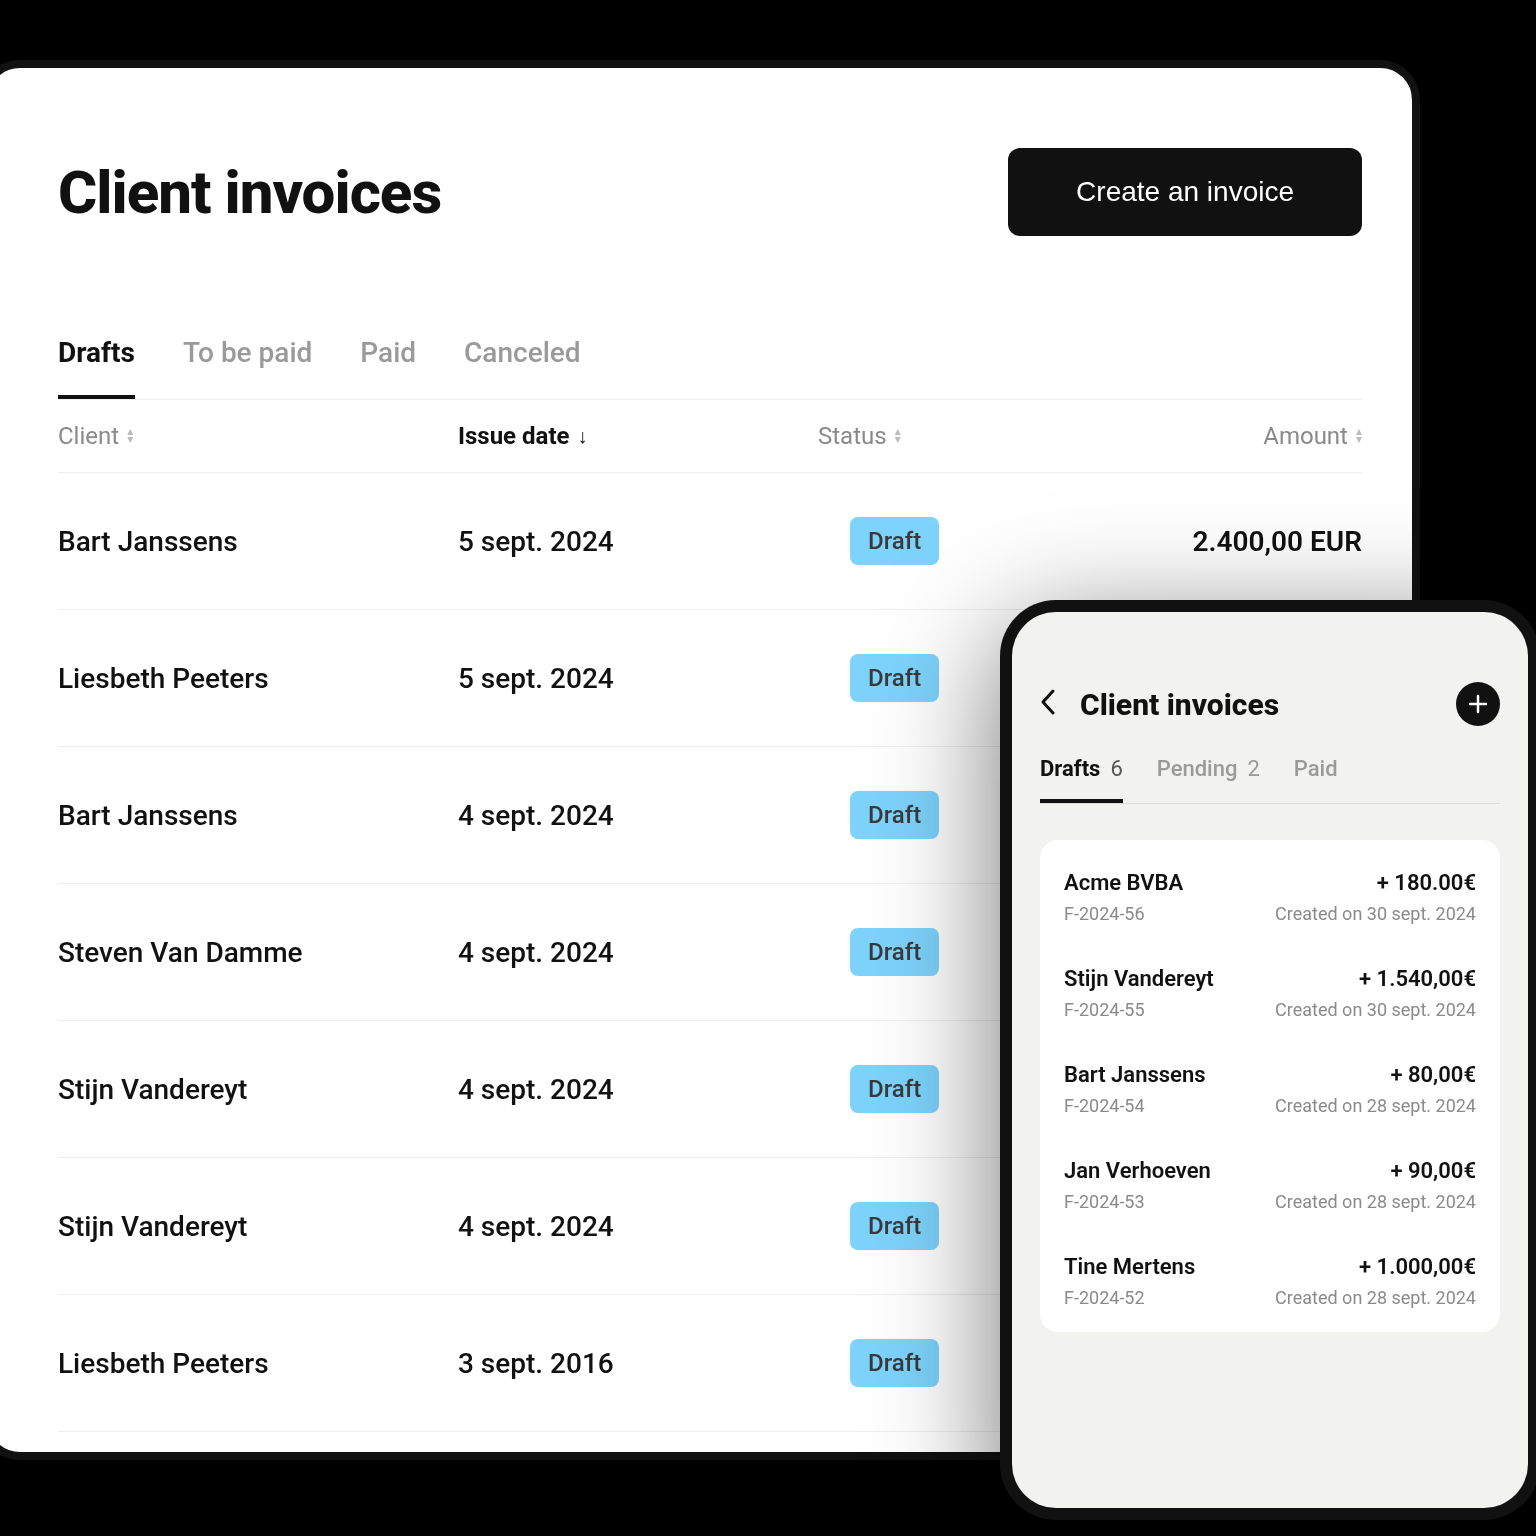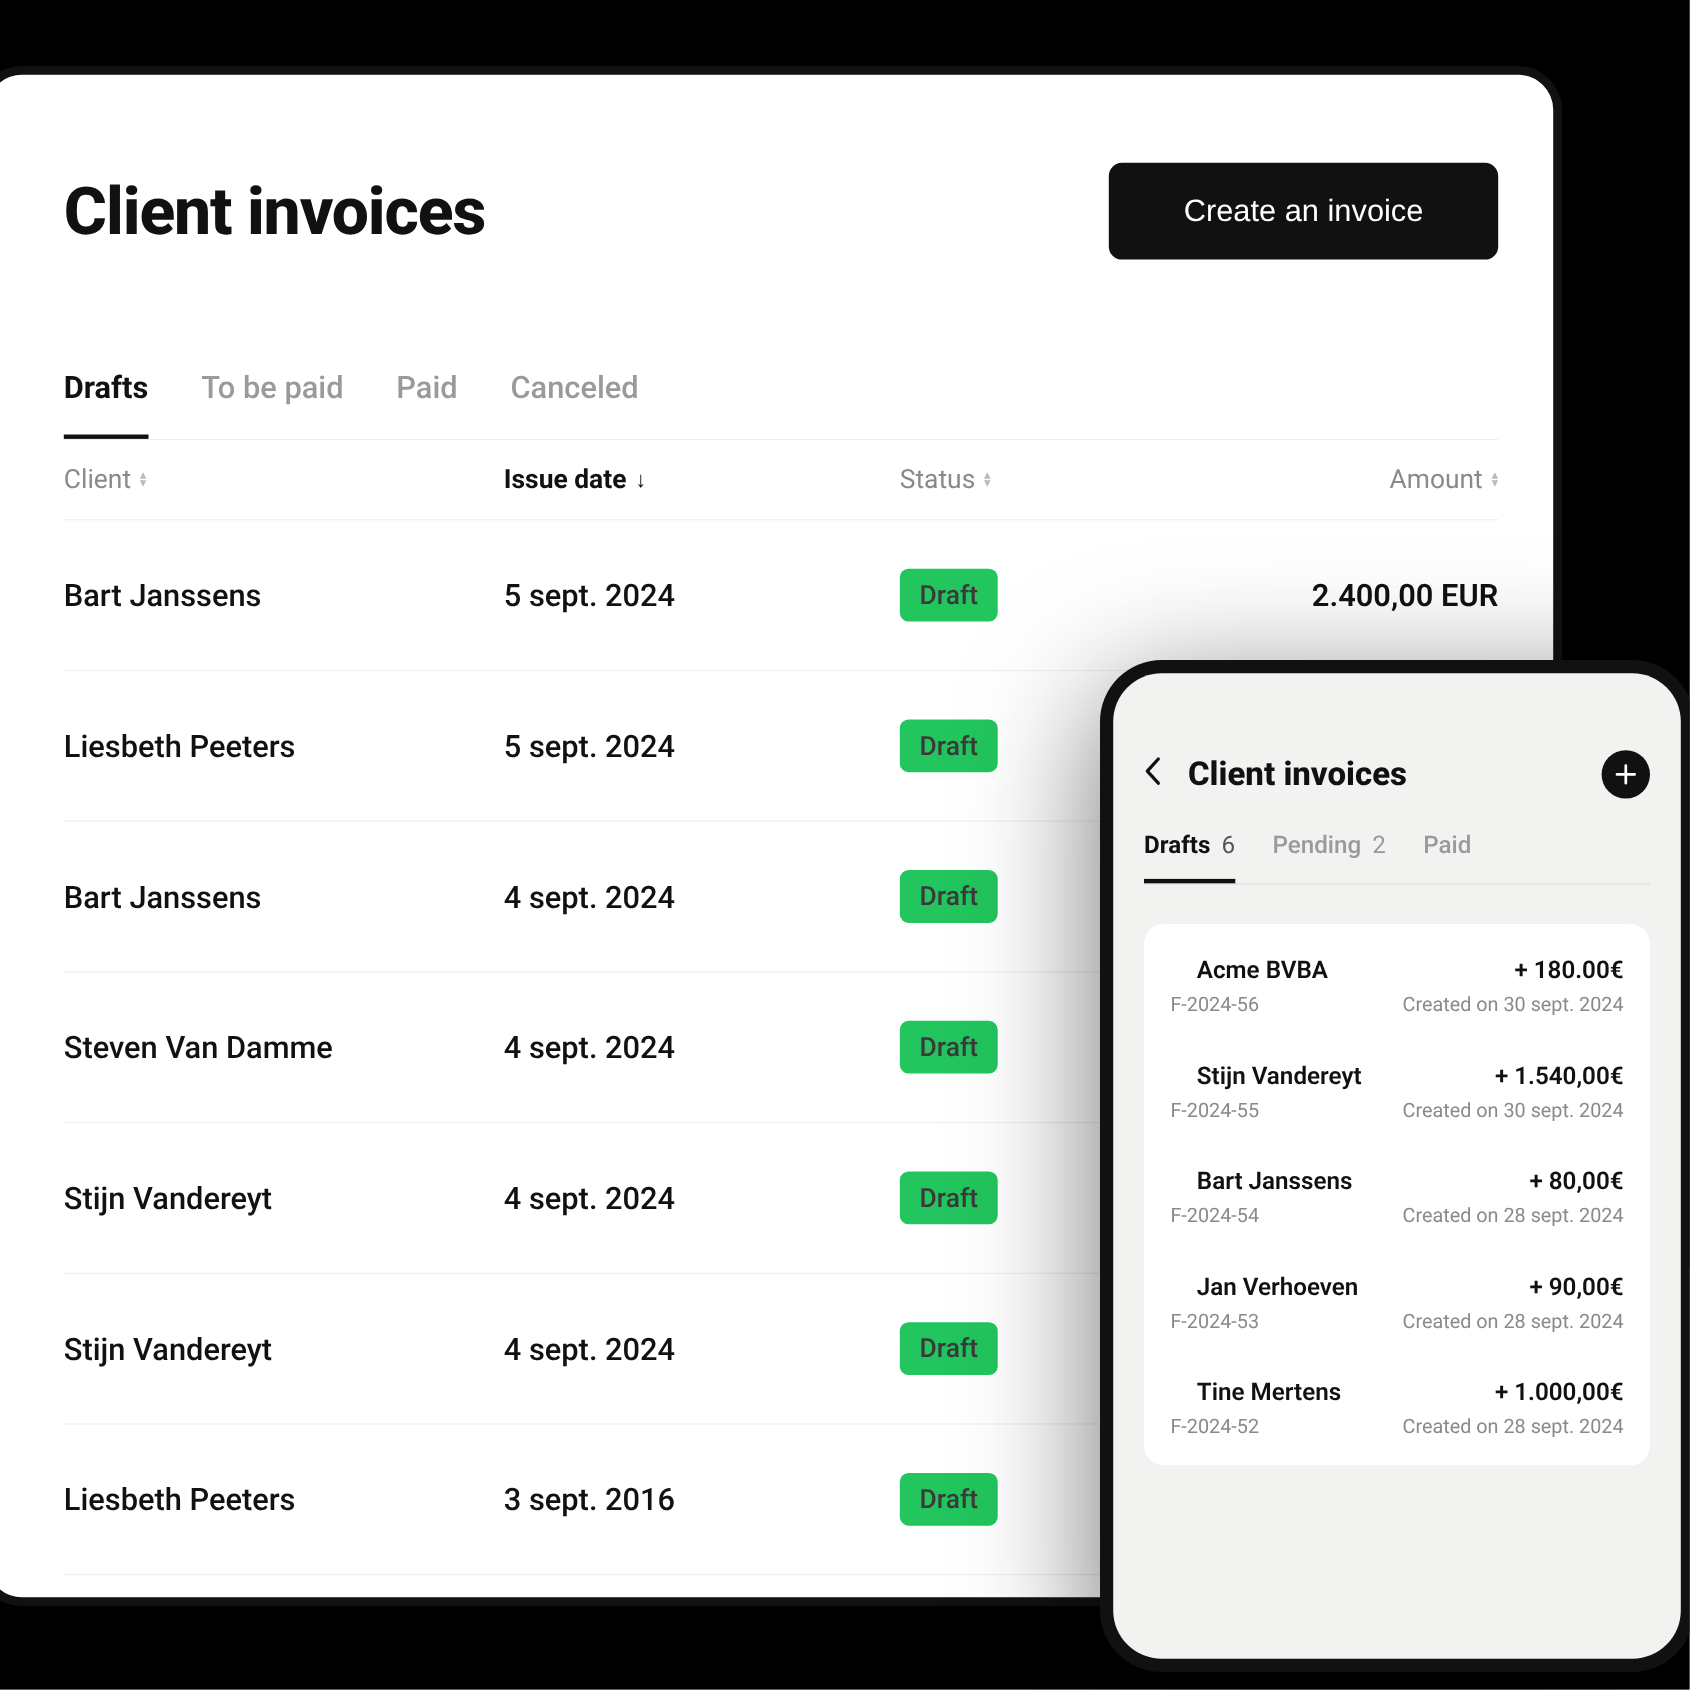--- a/index.html
+++ b/index.html
@@ -90,26 +90,27 @@
     grid-template-columns: 400px 360px 300px 1fr;
     align-items: center;
     padding: 44px 0;
     border-bottom: 1px solid #eee;
   }
   .row .client { font-size: 28px; color: #111; font-weight: 500; }
   .row .date { font-size: 28px; color: #111; font-weight: 500; }
   .row .status-cell { }
   .status-badge {
     display: inline-block;
-    background: #22c55e;
+    background: #7dd3fc;
     color: #3a3a3a;
     border-radius: 8px;
     padding: 10px 18px;
     font-size: 24px;
     font-weight: 500;
+    margin-left: 32px;
   }
   .row .amount-cell {
     font-size: 28px;
     color: #111;
     font-weight: 600;
     text-align: right;
   }
 
   
   .mobile-wrap {
@@ -191,21 +192,20 @@
   .mitem {
     padding: 24px 0 18px 0;
   }
   .mitem-top {
     display: flex;
     justify-content: space-between;
     font-size: 22px;
     font-weight: 600;
     color: #111;
     margin-bottom: 8px;
-    margin-left: 24px;
   }
   .mitem-bot {
     display: flex;
     justify-content: space-between;
     font-size: 18px;
     color: #8a8a8a;
   }
 </style>
 </head>
 <body>

